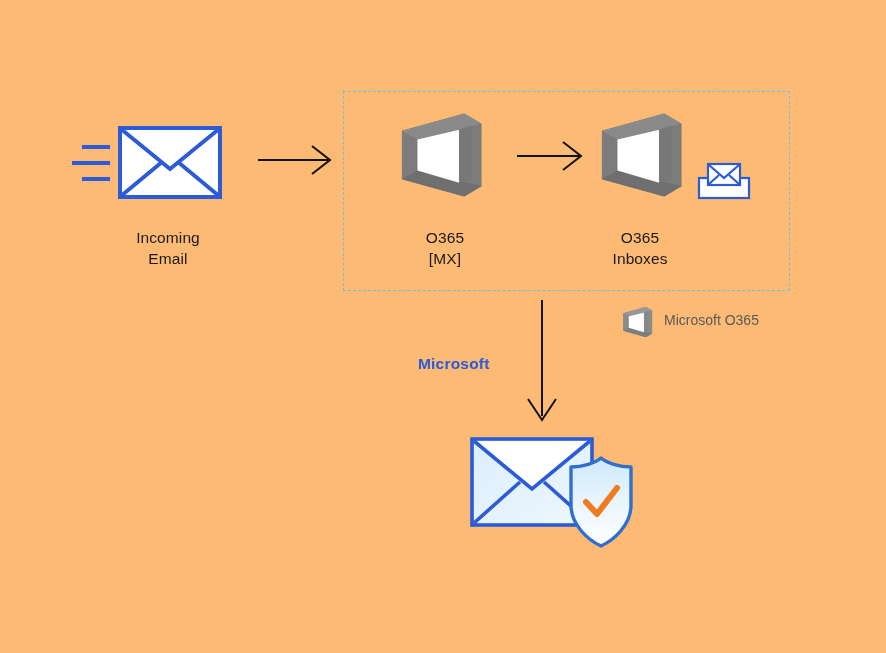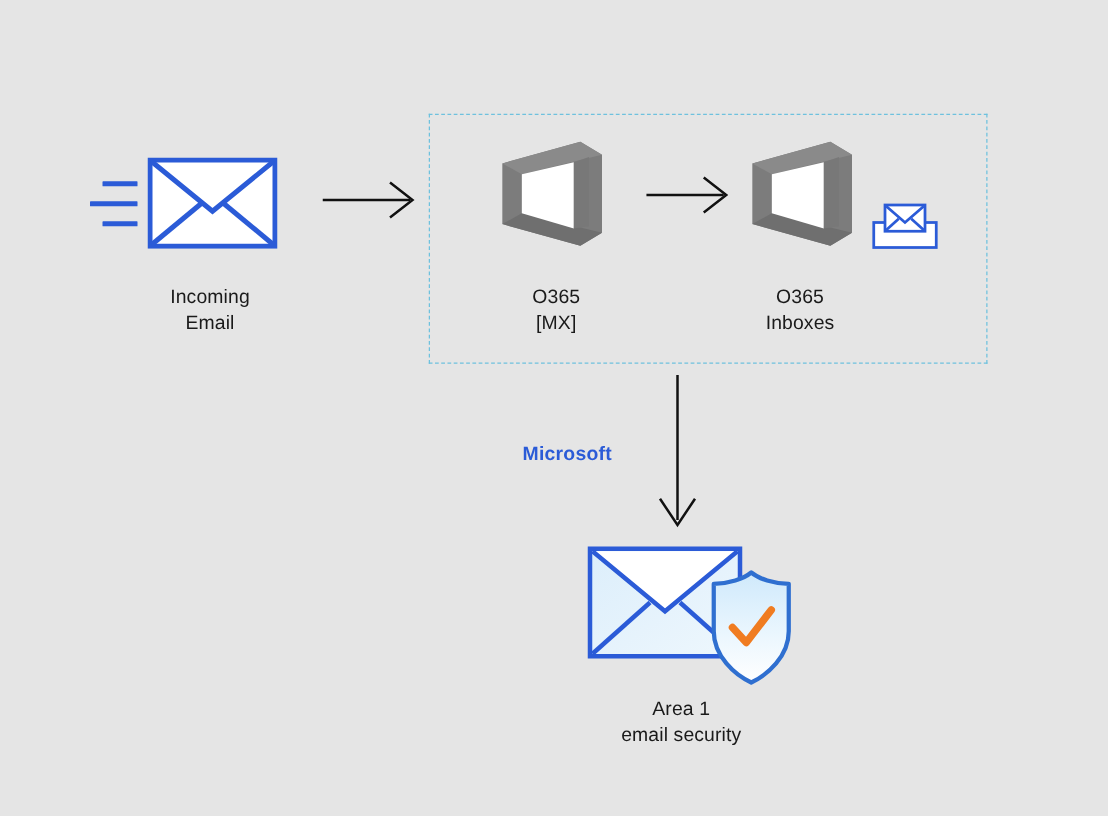--- a/index.html
+++ b/index.html
@@ -7,21 +7,21 @@
     padding: 0;
     background: #ffffff;
   }
   body {
     font-family: "Liberation Sans", sans-serif;
   }
   #canvas {
     position: relative;
     width: 886px;
     height: 653px;
-    background: #e5e5e5;
+    background: #fdba74;
     overflow: hidden;
   }
   .abs { position: absolute; }
 
   .caption {
     position: absolute;
     text-align: center;
     color: #1a1a1a;
     font-size: 15.5px;
     line-height: 21px;
@@ -167,20 +167,30 @@
 
     <rect x="11" y="4" width="32" height="21" fill="#ffffff" stroke="#2b5bd7" stroke-width="2.2"></rect>
     <path d="M12 5 L27 18 L42 5" fill="none" stroke="#2b5bd7" stroke-width="2.2"></path>
     <path d="M12 24 L22 15" fill="none" stroke="#2b5bd7" stroke-width="2.2"></path>
     <path d="M42 24 L32 15" fill="none" stroke="#2b5bd7" stroke-width="2.2"></path>
   </svg>
 
   <div class="caption" id="label-o365-inbox">O365
 Inboxes</div>
 
+  <div class="abs" id="legend-ms-o365">
+    <svg id="legend-ms-o365-icon" viewBox="0 0 120 100">
+      <path d="M16 22 L88 2 L108 14 L108 86 L88 98 L16 78 Z" fill="#8a8a8a"></path>
+      <path d="M16 22 L88 2 L108 14 L34 32 Z" fill="#989898"></path>
+      <path d="M16 78 L34 68 L108 86 L88 98 Z" fill="#7d7d7d"></path>
+      <path d="M34 32 L82 21 L82 82 L34 68 Z" fill="#ffffff"></path>
+      <path d="M82 21 L96 16 L96 80 L82 82 Z" fill="#878787"></path>
+    </svg>
+    <div id="legend-ms-o365-label">Microsoft O365</div>
+  </div>
 
   <svg class="abs" id="arrow-journaling" viewBox="0 0 40 125">
     <line x1="20" y1="0" x2="20" y2="116" stroke="#111111" stroke-width="2"></line>
     <path d="M6 99 L20 120 L34 99" fill="none" stroke="#111111" stroke-width="2"></path>
   </svg>
 
   <div class="abs" id="label-journaling">Microsoft</div>
 
   <svg class="abs" id="area1-icon" viewBox="0 0 165 118">
     <defs>
@@ -198,16 +208,14 @@
     <rect x="4" y="7" width="120" height="86" fill="url(#envGrad)" stroke="#2b5bd7" stroke-width="3.6"></rect>
     <path d="M6 9 L64 57 L122 9" fill="#ffffff" stroke="#2b5bd7" stroke-width="3.6" stroke-linejoin="miter"></path>
     <path d="M6 91 L52 50" fill="none" stroke="#2b5bd7" stroke-width="3.6"></path>
     <path d="M122 91 L76 50" fill="none" stroke="#2b5bd7" stroke-width="3.6"></path>
 
     <path d="M103 35 C115 35 127 31 133 26 C139 31 151 35 163 35 L163 73 C163 93 146 108 133 114 C120 108 103 93 103 73 Z" fill="url(#shieldGrad)" stroke="#2f6fd0" stroke-width="3.4" stroke-linejoin="round"></path>
 
     <path d="M118 70 L129 82 L149 56" fill="none" stroke="#f07c21" stroke-width="6" stroke-linecap="round" stroke-linejoin="round"></path>
   </svg>
 
-  <div class="caption" id="label-area1">Area 1
-email security</div>
 
 </div>
 
 </body></html>

